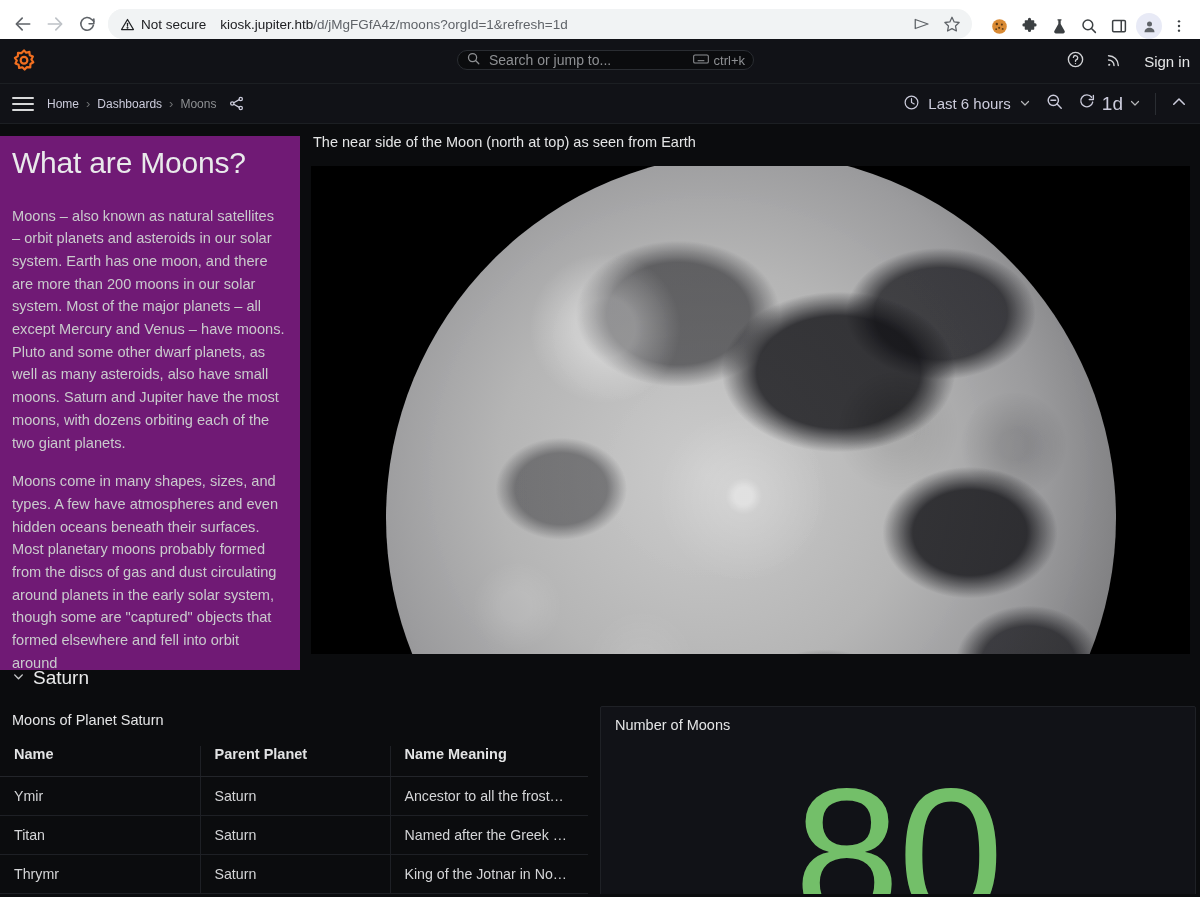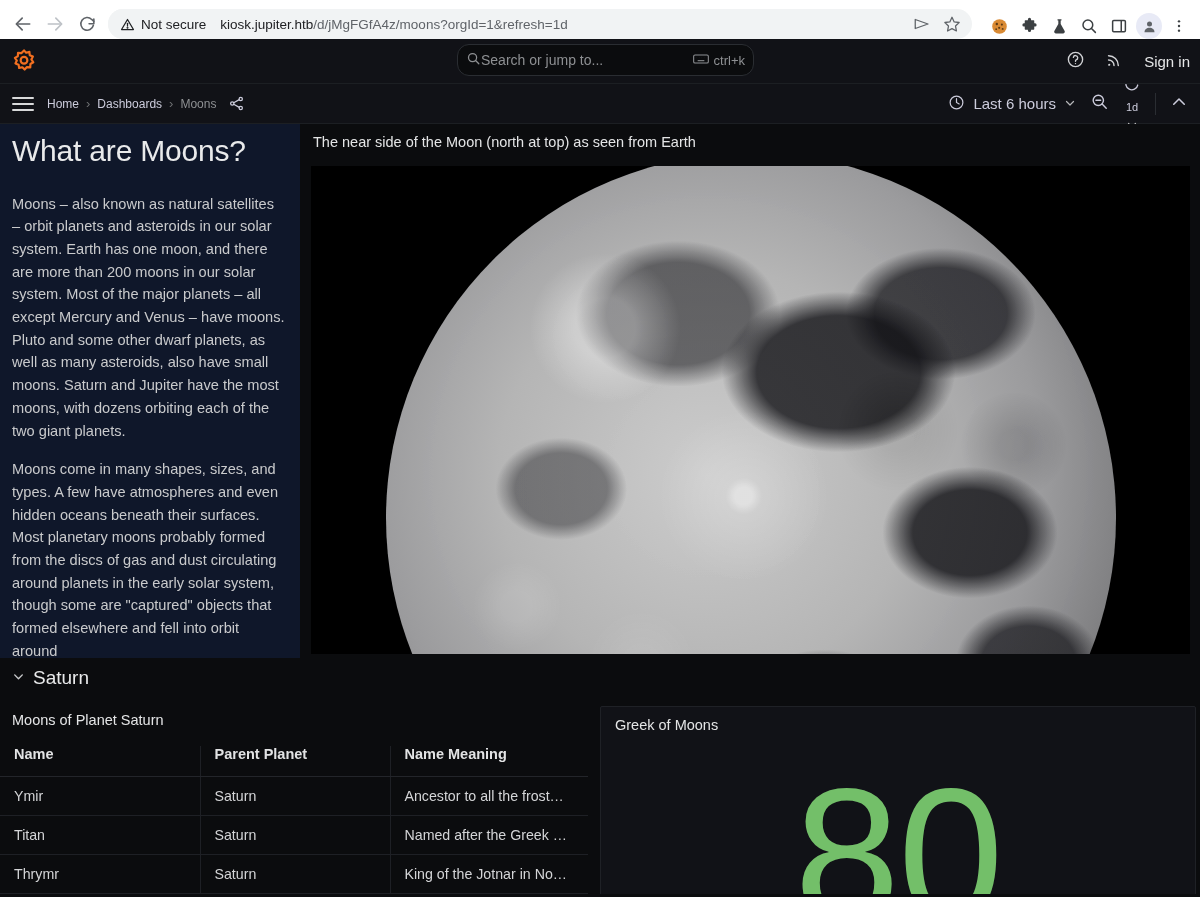--- a/index.html
+++ b/index.html
@@ -84,26 +84,27 @@
   .g-topbar {
     height: 45px; width: 1200px;
     background: #111217;
     display: flex; align-items: center;
     position: relative;
     border-bottom: 1px solid #1c1f23;
   }
   .g-logo { margin-left: 8px; width: 32px; height: 32px; display: flex; align-items: center; justify-content: center; }
   .g-search {
     position: absolute; left: 457px; top: 48%; transform: translateY(-50%);
-    width: 297px; height: 32px;
+    width: 297px; height: 20px;
     background: #0b0c0e;
     border: 1px solid #2a2d32;
     border-radius: 12px;
     display: flex; align-items: center;
     padding: 0 8px;
+    gap: 8px;
   }
   .g-search .ph { flex: 1 1 auto; color: #8e9093; font-size: 14px; }
   .g-search .kbd { display: flex; align-items: center; gap: 5px; color: #8e9093; font-size: 13px; }
   .g-right {
     margin-left: auto; display: flex; align-items: center; gap: 20px;
     padding-right: 10px; color: #d2d3d6;
   }
   .g-right .signin { font-size: 15px; color: #e6e7e8; }
 
   
@@ -116,36 +117,36 @@
   }
   .hamburger { width: 30px; height: 30px; display: flex; flex-direction: column; justify-content: center; gap: 4px; padding: 0 4px; }
   .hamburger i { display: block; height: 2px; background: #d8d9da; border-radius: 1px; }
   .crumb-list { display: flex; align-items: center; gap: 7px; margin-left: 9px; }
   .crumb { color: #ccccdc; font-size: 12px; }
   .crumb.current { color: #8e9093; }
   .crumb-sep { color: #6e7072; font-size: 13px; }
   .share-icon { margin-left: 12px; color: #ccccdc; display: flex; align-items: center; }
   .g-crumbs-right { margin-left: auto; display: flex; align-items: center; gap: 14px; color: #ccccdc; padding-right: 4px; }
   .time-picker { display: flex; align-items: center; gap: 8px; font-size: 15px; }
-  .refresh-grp { display: flex; align-items: center; gap: 6px; font-size: 11px; flex-direction: column; }
+  .refresh-grp { display: flex; align-items: center; gap: 6px; font-size: 19px; }
   .vdiv { width: 1px; height: 22px; background: #2a2d32; }
   .chev { font-size: 11px; color: #b6b7b9; }
 
   
   .dash {
     width: 1200px; height: 770px;
     background: #0b0c0e;
     position: relative;
     overflow: hidden;
   }
 
   .panel-text {
-    position: absolute; left: 0; top: 0;
+    position: absolute; left: 0; top: 12px;
     width: 300px; height: 534px;
-    background: #0f172a;
+    background: #701a75;
     padding: 10px 14px 0 12px;
     overflow: hidden;
   }
   .panel-text h1 {
     font-size: 30px; font-weight: 400; color: #e9eaeb;
     letter-spacing: -0.2px;
     margin-bottom: 24px;
     line-height: 1.15;
   }
   .panel-text p {
@@ -518,17 +519,17 @@
         <tr>
           <td>Thrymr</td>
           <td>Saturn</td>
           <td>King of the Jotnar in No…</td>
         </tr>
       </tbody>
     </table>
   </div>
 
   <div class="panel-stat">
-    <div class="ptitle">Greek of Moons</div>
+    <div class="ptitle">Number of Moons</div>
     <div class="stat-value">80</div>
   </div>
 
 </div>
 
 </body></html>

